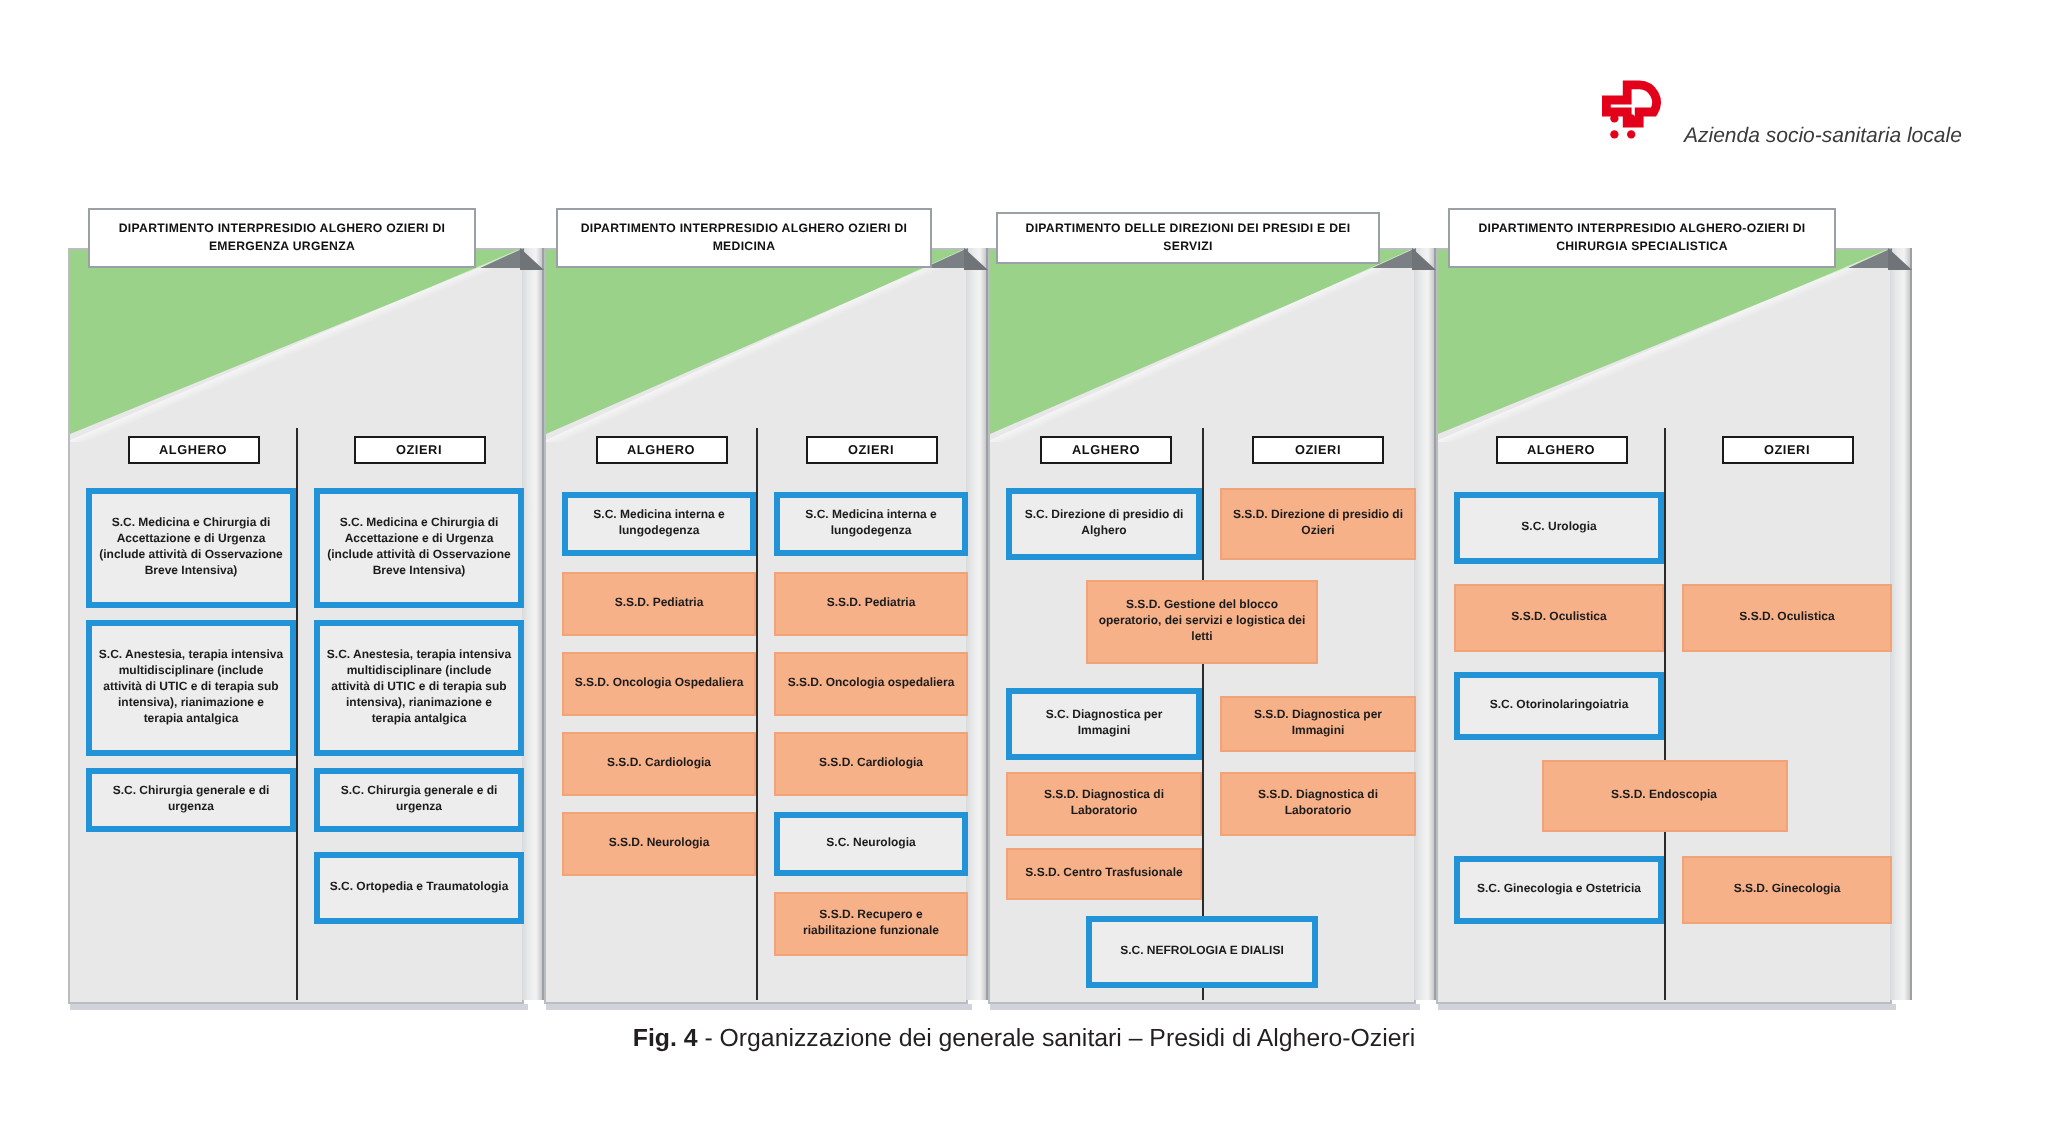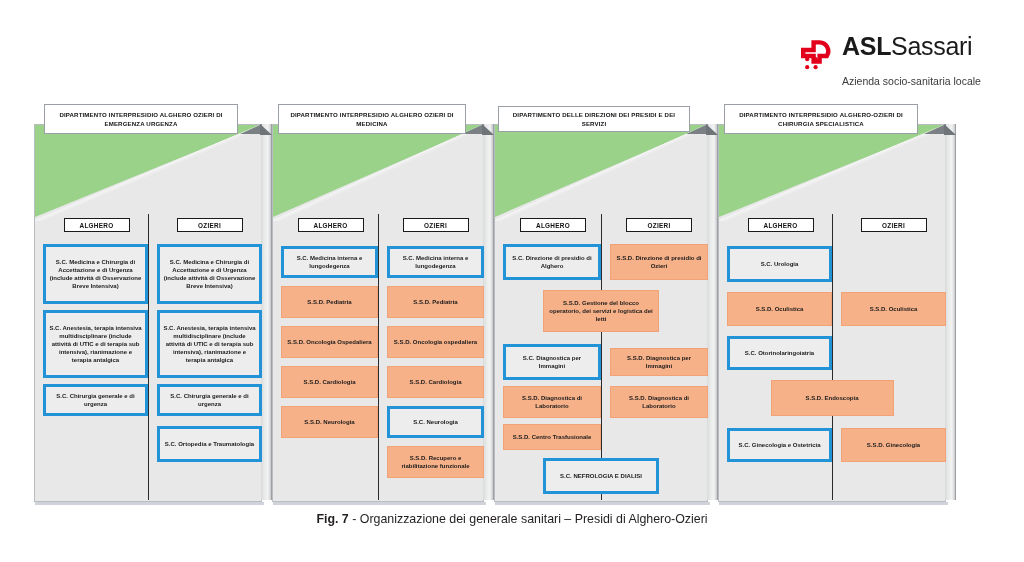--- a/index.html
+++ b/index.html
@@ -9,21 +9,21 @@
     position:relative;overflow:hidden;
   }
 
   
   #logo{position:absolute;left:796px;top:36px;width:200px;height:48px;display:flex;align-items:center;}
   #logo-mark{width:40px;height:40px;flex:0 0 40px;}
   #logo-text{margin-left:6px;line-height:1;}
   .logo-l1{font-size:25px;letter-spacing:-0.3px;white-space:nowrap;}
   .logo-l1 .b{font-weight:bold;color:#1a1a1a;}
   .logo-l1 .n{font-weight:normal;color:#1a1a1a;}
-  .logo-l2{font-size:10.5px;color:#3a3a3a;margin-top:17px;white-space:nowrap;}
+  .logo-l2{font-size:10.5px;color:#3a3a3a;margin-top:17px;white-space:nowrap;font-style:italic;}
 
   
   .panel{position:absolute;top:124px;height:378px;}
   .panel-body{
     position:absolute;left:0;top:0;right:10px;bottom:0;
     background:#e8e8e8;border:1px solid #b9bcc0;
     box-sizing:border-box;overflow:hidden;
   }
   
   .green-tri{
@@ -102,23 +102,20 @@
 
 <div id="logo">
   <svg id="logo-mark" viewBox="0 0 100 100">
     <path d="M44 6 h15 a22 22 0 0 1 18 34 l-18 0 v14 h-15 v-14 h-26 v-15 h26 z" fill="none" stroke="#e2001a" stroke-width="11" stroke-linejoin="miter"></path>
     <circle cx="28" cy="48" r="5.2" fill="#e2001a"></circle>
     <circle cx="49" cy="48" r="5.2" fill="#e2001a"></circle>
     <circle cx="28" cy="68" r="5.2" fill="#e2001a"></circle>
     <circle cx="49" cy="68" r="5.2" fill="#e2001a"></circle>
   </svg>
   <div id="logo-text">
-    <div class="logo-l1">
-      <span class="b">ASL</span><span class="n">Sassari</span>
-    </div>
     <div class="logo-l2">Azienda socio-sanitaria locale</div>
   </div>
 </div>
 
 <div id="diagram">
     <div class="panel" style="left: 34px; width: 238px;">
       <div class="panel-body">
         <div class="green-tri"></div>
         <div class="shade-left"></div>
       </div>
@@ -203,14 +200,14 @@
     <div class="ubox sc" style="left: 727px; width: 105px; top: 246px; height: 36px;">S.C. Urologia</div>
     <div class="ubox ssd" style="left: 727px; width: 105px; top: 292px; height: 34px;">S.S.D. Oculistica</div>
     <div class="ubox sc" style="left: 727px; width: 105px; top: 336px; height: 34px;">S.C. Otorinolaringoiatria</div>
     <div class="ubox sc" style="left: 727px; width: 105px; top: 428px; height: 34px;">S.C. Ginecologia e Ostetricia</div>
     <div class="ubox ssd" style="left: 841px; width: 105px; top: 292px; height: 34px;">S.S.D. Oculistica</div>
     <div class="ubox ssd" style="left: 841px; width: 105px; top: 428px; height: 34px;">S.S.D. Ginecologia</div>
     <div class="ubox ssd" style="left: 770.5px; width: 123px; top: 380px; height: 36px;">S.S.D.  Endoscopia</div>
   </div>
 
 <div id="caption">
-  <span class="b">Fig. 7</span><span> - Organizzazione dei generale sanitari – Presidi di Alghero-Ozieri</span>
+  <span class="b">Fig. 4</span><span> - Organizzazione dei generale sanitari – Presidi di Alghero-Ozieri</span>
 </div>
 
 </body></html>

